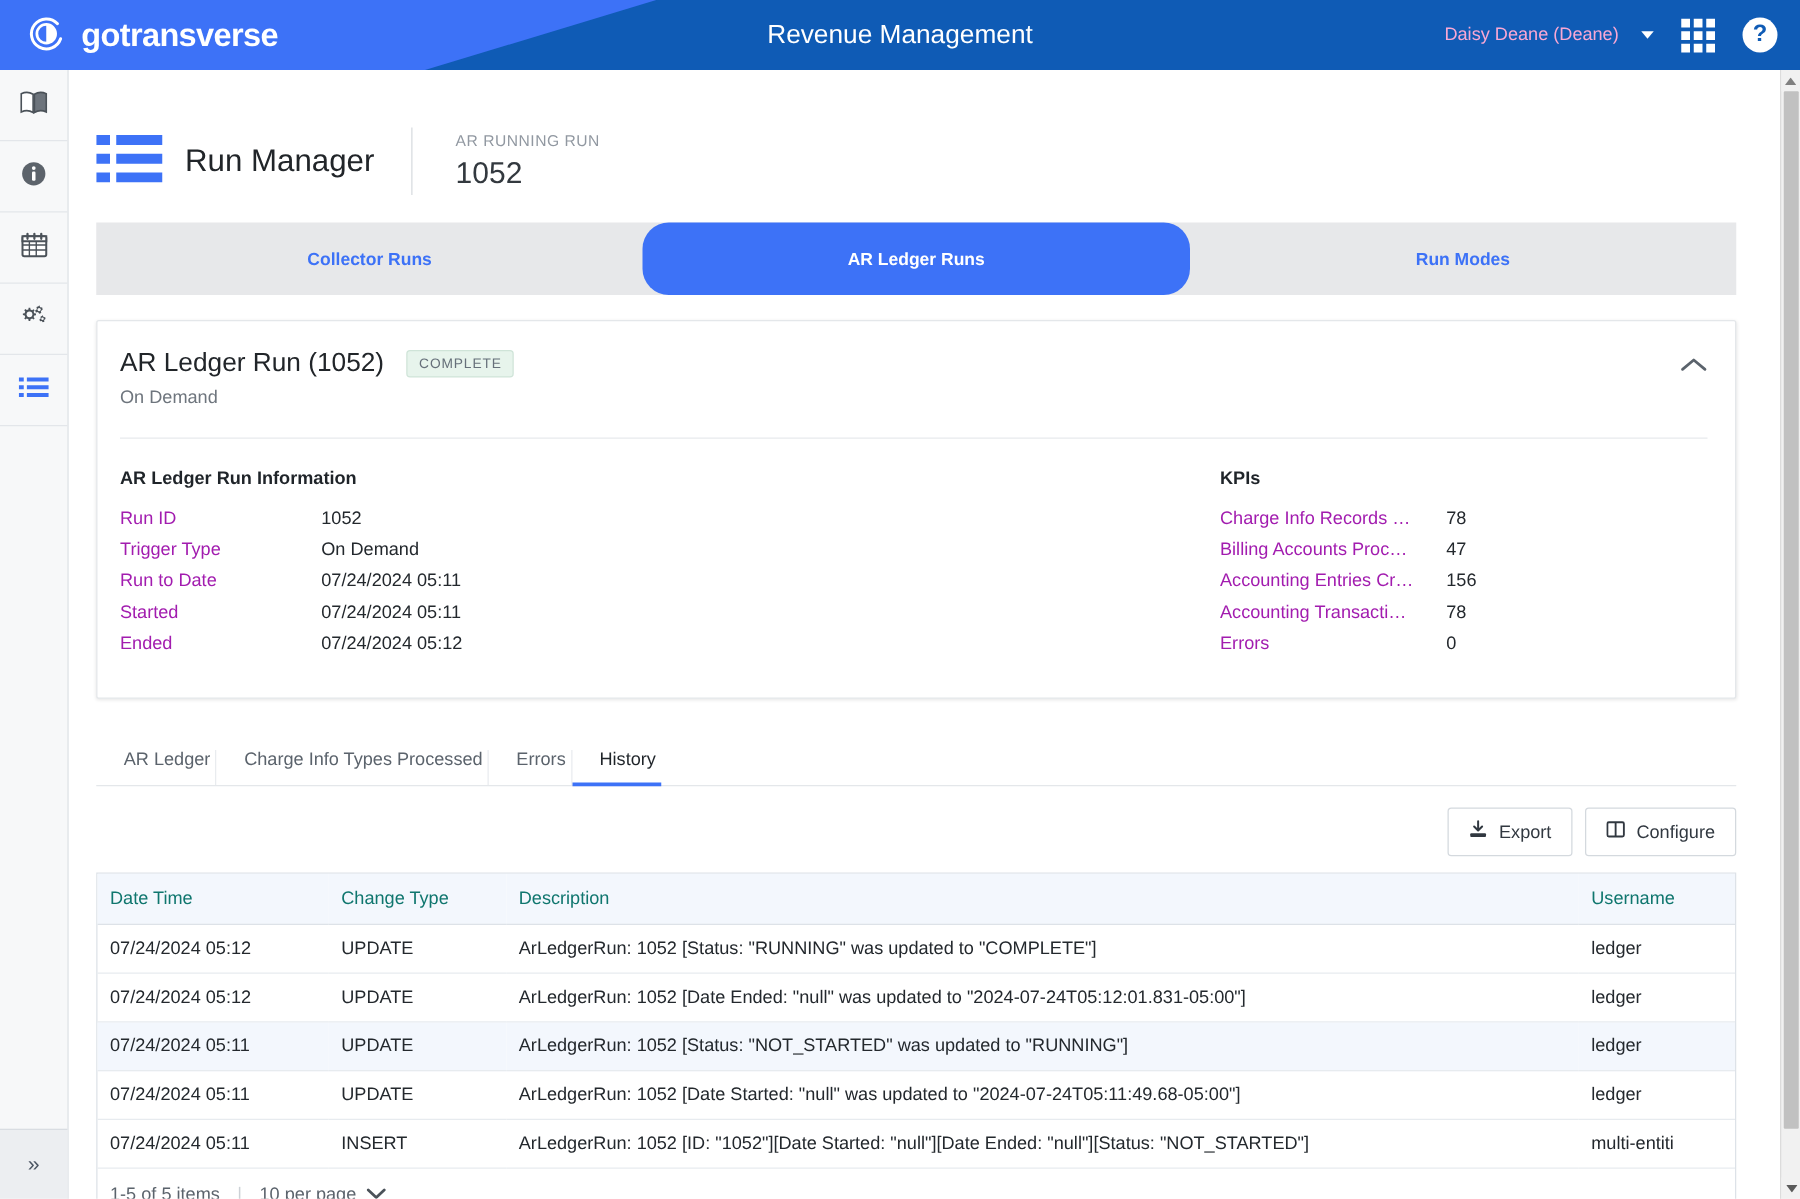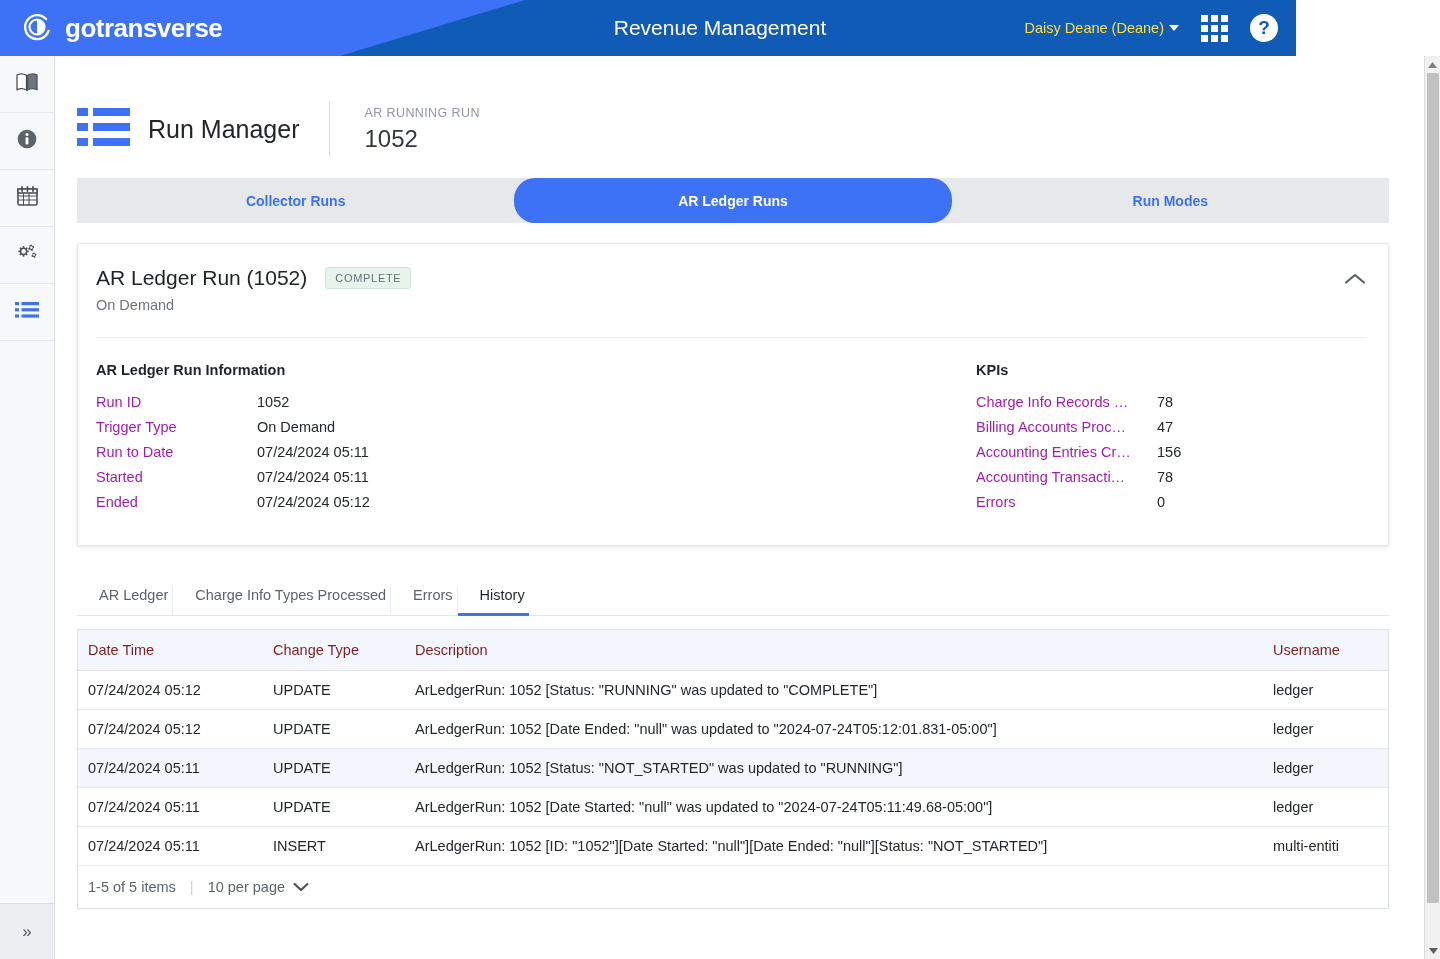--- a/index.html
+++ b/index.html
@@ -6,21 +6,21 @@
   html, body {
     width: 1440px; height: 959px;
     font-family: "Liberation Sans", sans-serif;
     background: #ffffff;
     overflow: hidden;
   }
 
   
   .banner {
     position: absolute; top: 0; left: 0;
-    width: 1296px; height: 56px;
+    width: 1440px; height: 56px;
     background: #0f5bb5;
     overflow: hidden;
   }
   .banner-tri2 {
     position: absolute; top: 0; left: 0;
     width: 530px; height: 56px;
     background: #3d72f7;
     clip-path: polygon(0 0, 525px 0, 340px 56px, 0 56px);
   }
   .logo-wrap {
@@ -36,22 +36,22 @@
     position: absolute; left: 0; top: 0; width: 1440px; height: 56px;
     display: flex; align-items: center; justify-content: center;
     color: #ffffff; font-size: 21px; z-index: 3;
     pointer-events: none;
   }
   .banner-right {
     position: absolute; right: 18px; top: 0; height: 56px;
     display: flex; align-items: center; gap: 22px; z-index: 4;
   }
   .user-menu {
-    color: #fde047; font-size: 14.5px;
-    display: flex; align-items: center; gap: 5px; cursor: pointer;
+    color: #f9a8d4; font-size: 14.5px;
+    display: flex; align-items: center; gap: 18px; cursor: pointer;
   }
   .caret-down {
     width: 0; height: 0;
     border-left: 5px solid transparent; border-right: 5px solid transparent;
     border-top: 6px solid #ffffff;
   }
   .grid-icon {
     display: grid; grid-template-columns: repeat(3, 7px);
     grid-template-rows: repeat(3, 7px); gap: 3px; cursor: pointer;
   }
@@ -97,21 +97,21 @@
   .head-div {
     width: 1px; height: 54px; background: #d7dbe0; margin: 0 34px 0 30px;
   }
   .head-sub-label {
     font-size: 12.5px; color: #9198a1; letter-spacing: .4px;
   }
   .head-sub-value { font-size: 24px; color: #33393f; margin-top: 5px; }
 
   
   .toptabs {
-    margin: 0 35px 0 22px; display: flex; height: 45px;
+    margin: 0 35px 0 22px; display: flex; height: 58px;
     background: #e7e8ea;
   }
   .toptab {
     flex: 1; display: flex; align-items: center; justify-content: center;
     font-size: 14px; font-weight: bold; color: #3d72f7; cursor: pointer;
   }
   .toptab.active { background: #3d72f7; color: #ffffff; border-radius: 21px; }
 
   
   .card {
@@ -178,21 +178,21 @@
   }
 
   
   .tablewrap {
     margin: 13px 35px 0 22px;
     border: 1px solid #dde2e8;
   }
   table { width: 100%; border-collapse: collapse; }
   thead th {
     background: #f3f7fd; text-align: left; font-weight: normal;
-    color: #7f1d1d; font-size: 14.5px; padding: 12px 10px;
+    color: #0f766e; font-size: 14.5px; padding: 12px 10px;
     border-bottom: 1px solid #dde2e8;
   }
   tbody td {
     font-size: 14.5px; color: #23282d; padding: 11px 10px;
     border-bottom: 1px solid #e7ebef; white-space: nowrap;
   }
   tbody tr.alt td { background: #f3f7fd; }
   .c-date { width: 185px; padding-left: 10px !important; }
   .c-type { width: 142px; }
   .c-desc { }
@@ -412,20 +412,40 @@
     </div>
   </div>
 
   <div class="subtabs">
     <div class="subtab">AR Ledger</div>
     <div class="subtab">Charge Info Types Processed</div>
     <div class="subtab">Errors</div>
     <div class="subtab active last">History</div>
   </div>
 
+  <div class="actions">
+    <button class="btn">
+      <span>
+        <svg width="15" height="15" viewBox="0 0 15 15">
+          <path d="M7.5 1v7M4.3 5.2l3.2 3.2 3.2-3.2" stroke="#313840" stroke-width="1.6" fill="none" stroke-linecap="round" stroke-linejoin="round"></path>
+          <rect x="1.2" y="10.6" width="12.6" height="3" rx="0.8" fill="#313840"></rect>
+        </svg>
+      </span>
+      <span>Export</span>
+    </button>
+    <button class="btn">
+      <span>
+        <svg width="15" height="15" viewBox="0 0 15 15">
+          <rect x="0.9" y="1.8" width="13.2" height="11.4" rx="1.2" stroke="#313840" stroke-width="1.5" fill="none"></rect>
+          <path d="M7.5 1.8v11.4" stroke="#313840" stroke-width="1.5"></path>
+        </svg>
+      </span>
+      <span>Configure</span>
+    </button>
+  </div>
 
   <div class="tablewrap">
     <table>
       <thead>
         <tr>
           <th class="c-date">Date Time</th>
           <th class="c-type">Change Type</th>
           <th class="c-desc">Description</th>
           <th class="c-user">Username</th>
         </tr>

